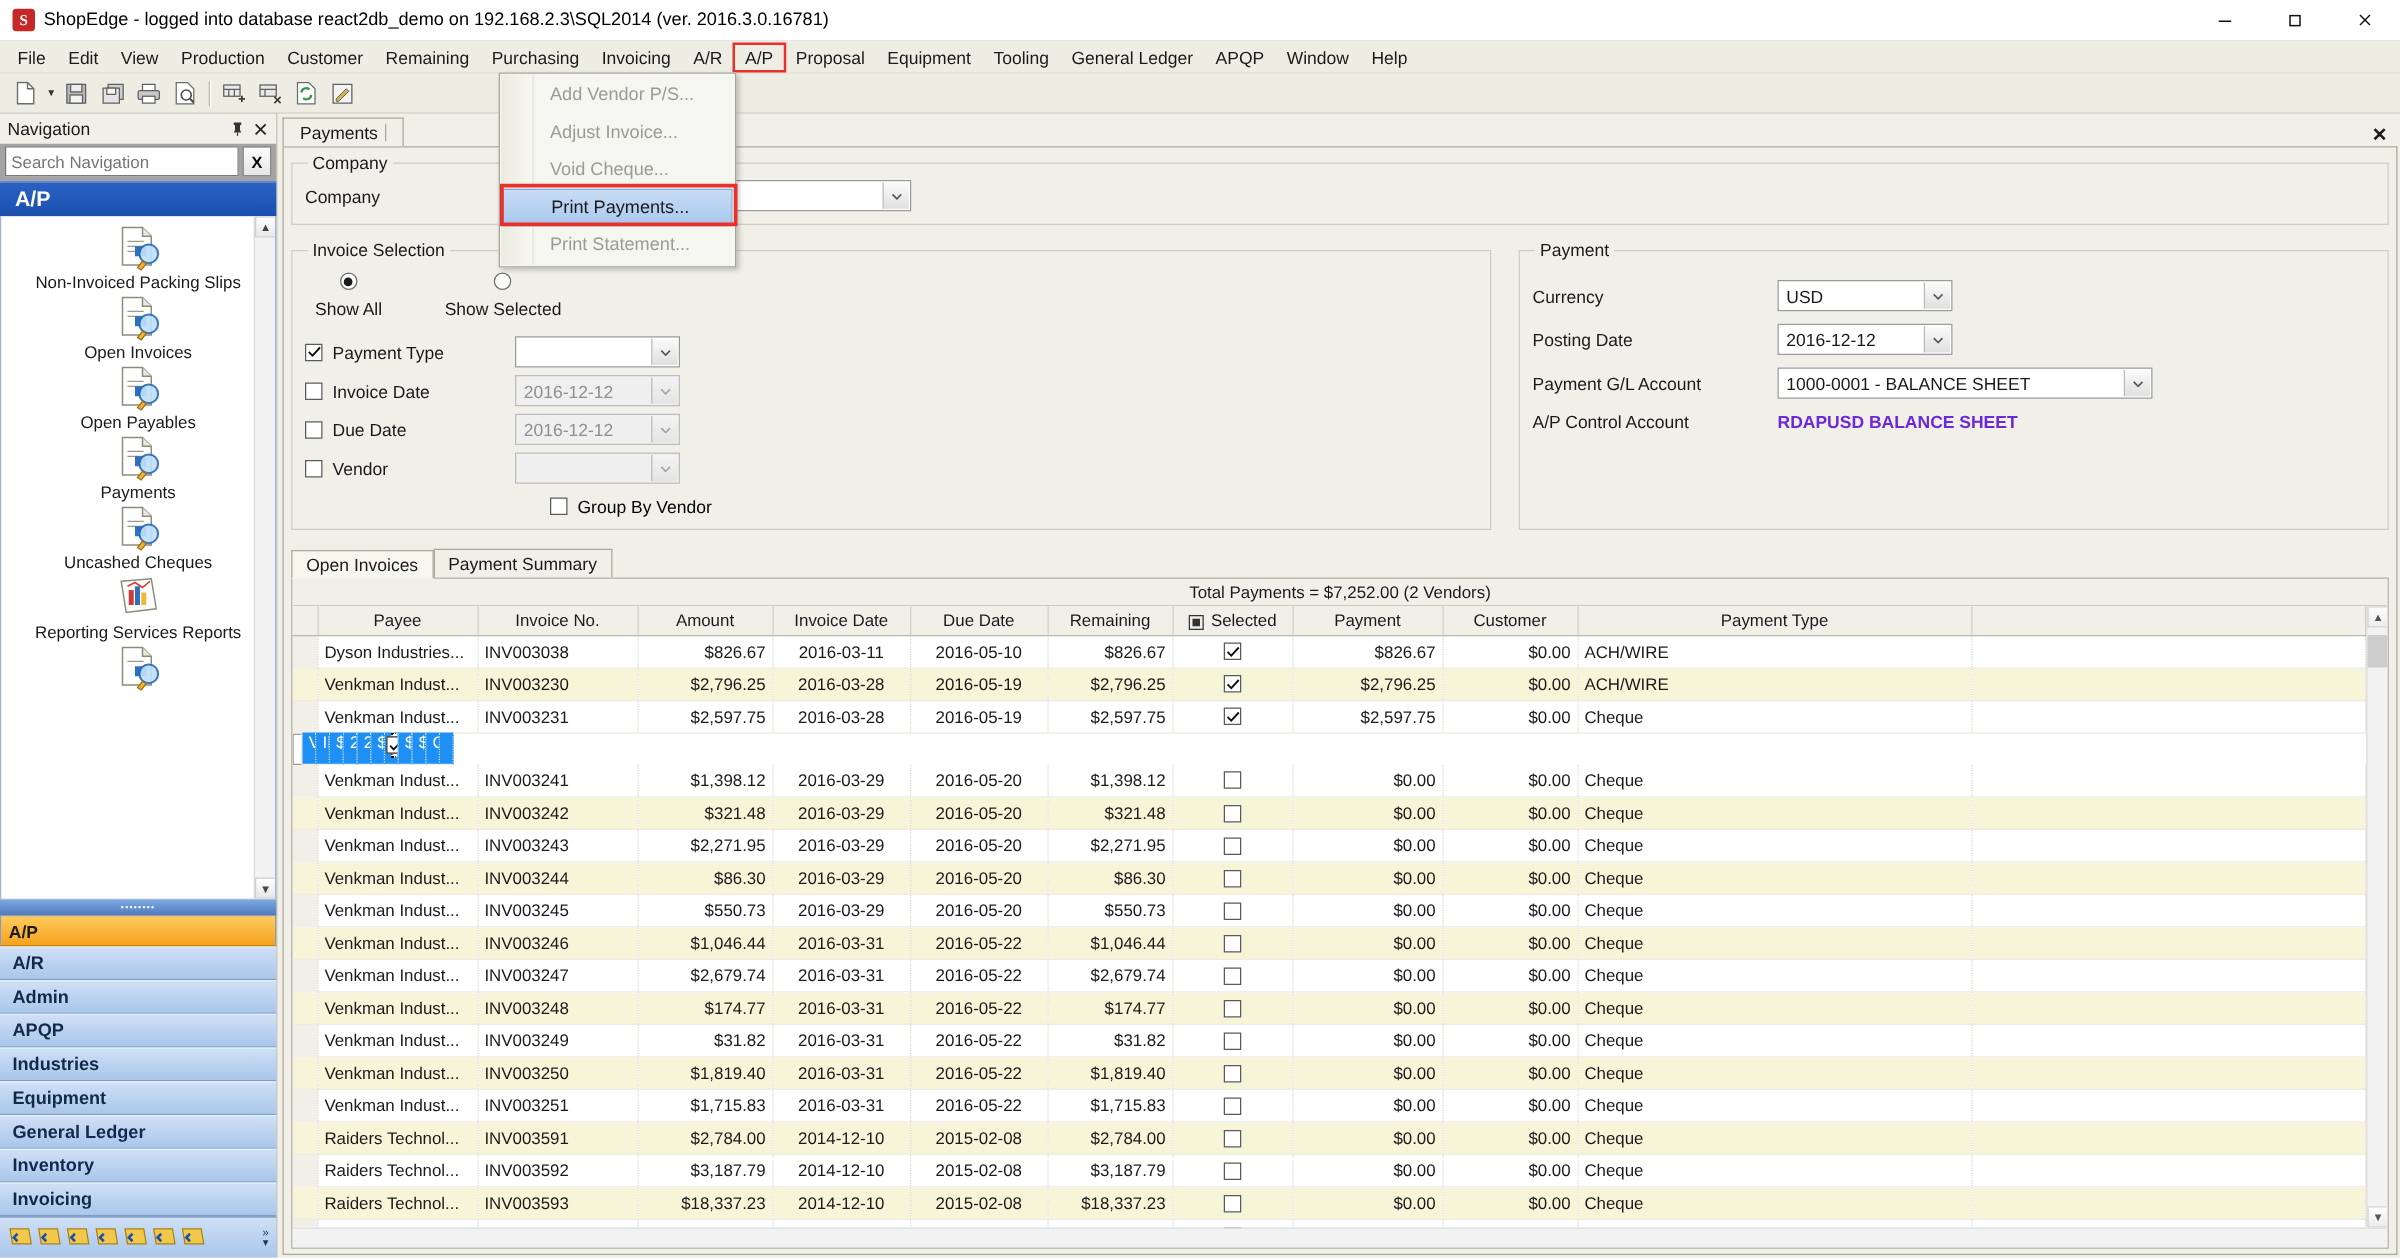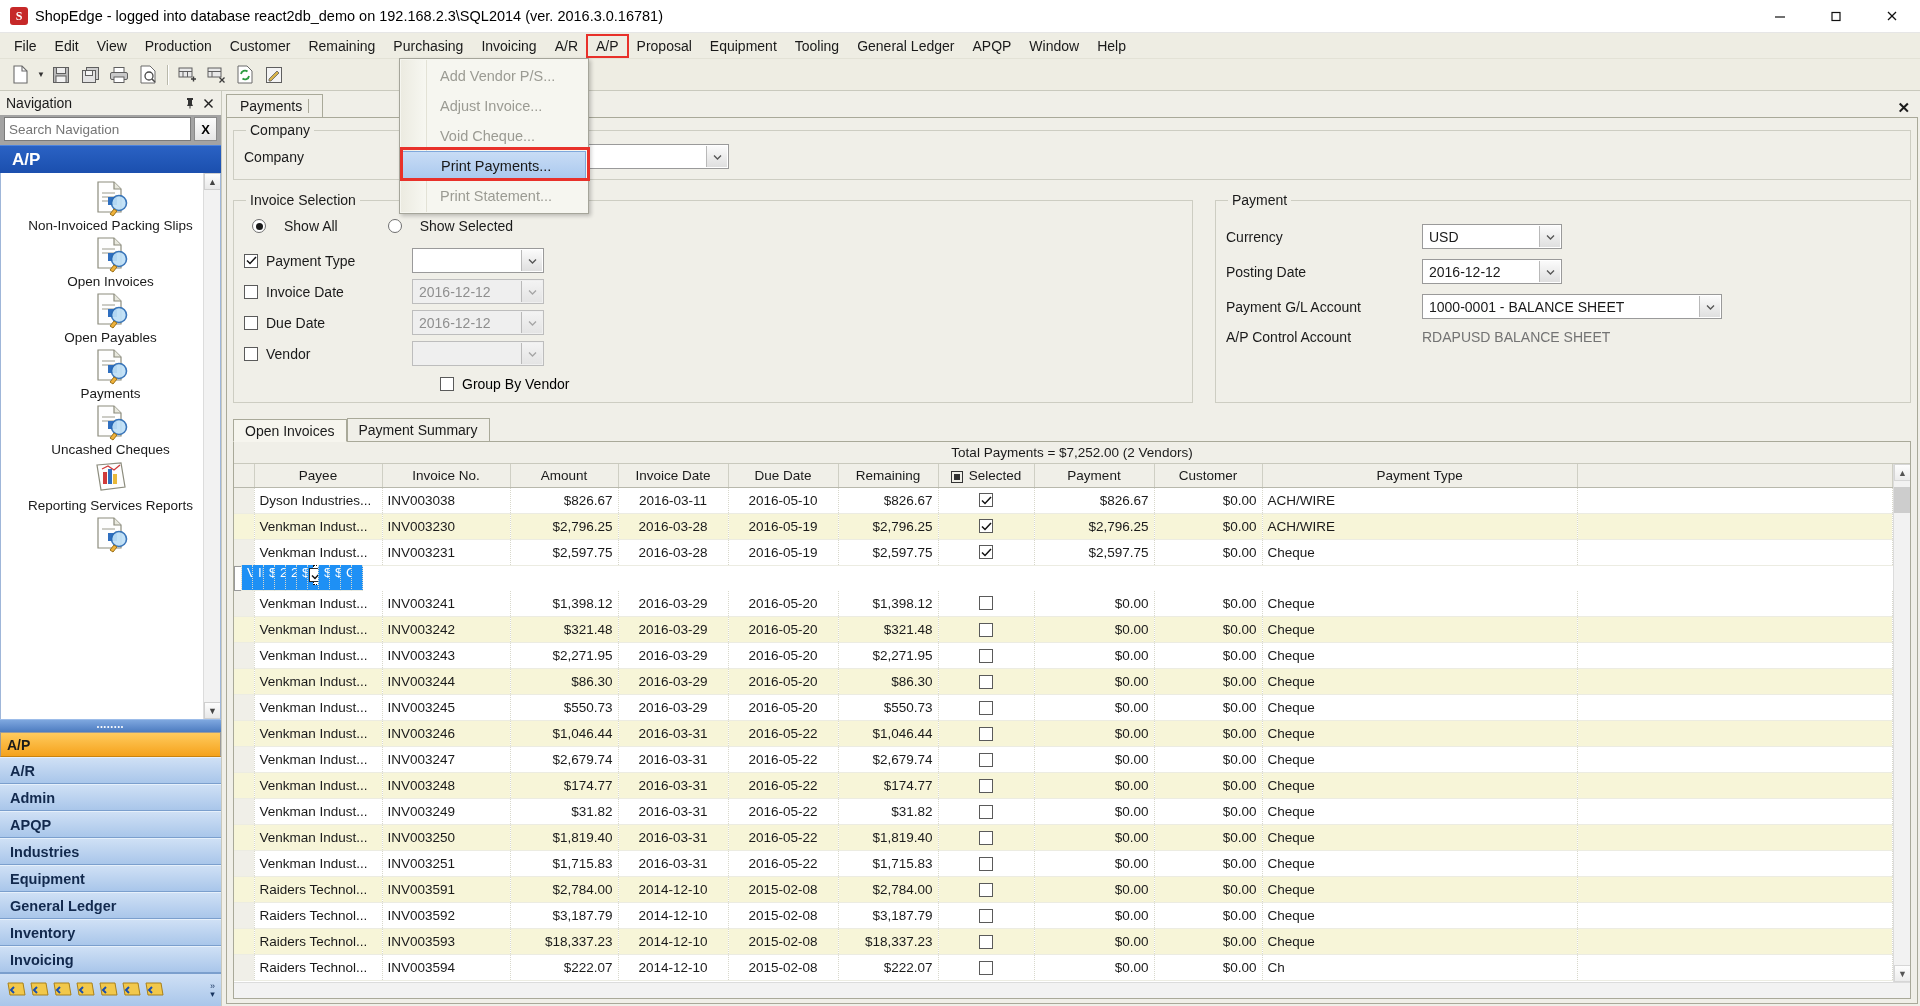--- a/index.html
+++ b/index.html
@@ -256,21 +256,21 @@
     display: flex; align-items: center; justify-content: center;
   }
   .cb.disabled .arrow-box { background: linear-gradient(#f3f3f3,#e4e4e4); }
   .cb .arrow-box svg { display:block; }
 
   .mid-area { display: flex; gap: 22px; margin-top: 12px; }
   .invsel { width: 960px; }
   .paysec { flex: 1; }
 
   .radio-row { display: flex; align-items: center; gap: 50px; margin: 4px 0 14px 8px; }
-  .rdo { display: flex; align-items: center; gap: 18px; font-size: 14px; color: #1a1a1a; cursor: default;}
+  .rdo { display: flex; align-items: center; gap: 7px; font-size: 14px; color: #1a1a1a; cursor: default; flex-direction: column;}
   .rdo .dot {
     width: 14px; height: 14px; border-radius: 50%;
     border: 1px solid #6f6f6f; background: #fff;
     display:flex; align-items:center; justify-content:center; flex:none;
   }
   .rdo .dot i { width: 7px; height: 7px; border-radius: 50%; background: #1a1a1a; display:none; }
   .rdo.on .dot i { display: block; }
 
   .chk { width: 14px; height: 14px; border: 1px solid #5a5a5a; background: #fff;
          display: flex; align-items: center; justify-content: center; flex:none; cursor:default;}
@@ -278,21 +278,21 @@
   .chk.on svg { display: block; }
 
   .field-row { display: flex; align-items: center; margin-bottom: 6px; }
   .field-row .chk-lbl { display: flex; align-items: center; gap: 8px; width: 168px; font-size: 14px; color:#1a1a1a; }
   .field-row .ctl { width: 132px; }
 
   .gbv-row { display: flex; align-items: center; gap: 8px; margin: 10px 0 0 196px; font-size: 14px; }
 
   .pay-row { display: flex; align-items: center; margin-bottom: 10px; }
   .pay-row .pl { width: 196px; font-size: 14px; color: #1a1a1a; }
-  .link { color: #737373; font-size: 14px; }
+  .link { color: #6d28d9; font-size: 14px; font-weight: bold; }
 
   
   .grid-wrap { margin-top: 14px; flex: 1; min-height: 0; display: flex; flex-direction: column; }
   .grid-tabs { display: flex; align-items: flex-end; height: 24px; }
   .grid-tab {
     height: 23px; padding: 0 11px; font-size: 14px; color: #1a1a1a;
     background: #f0efe8; border: 1px solid #a9a999; border-bottom: none;
     display: flex; align-items: center; cursor: default;
   }
   .grid-tab.sel { background: #f6f5ee; border-bottom: 1px solid #f6f5ee; position: relative; top:1px;}

